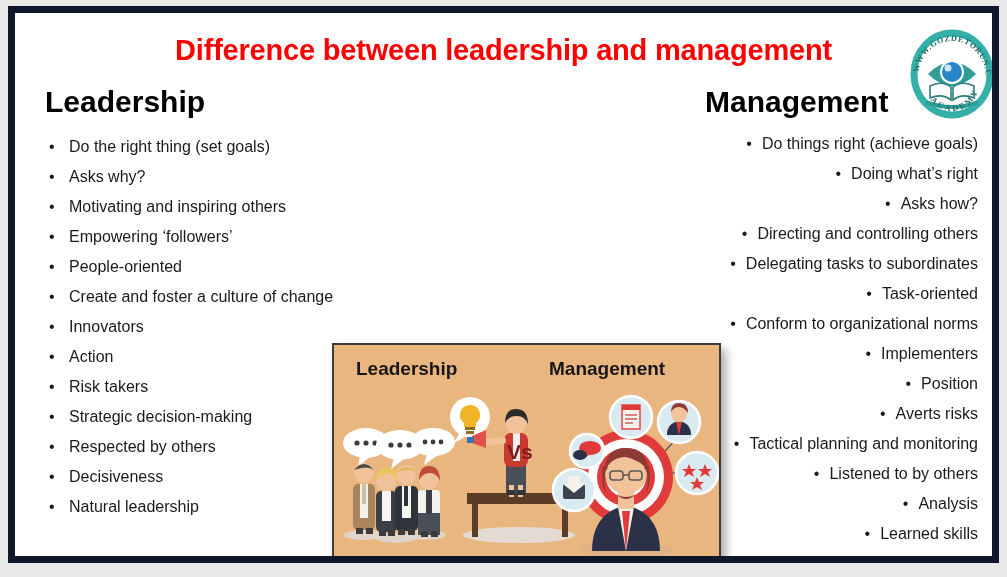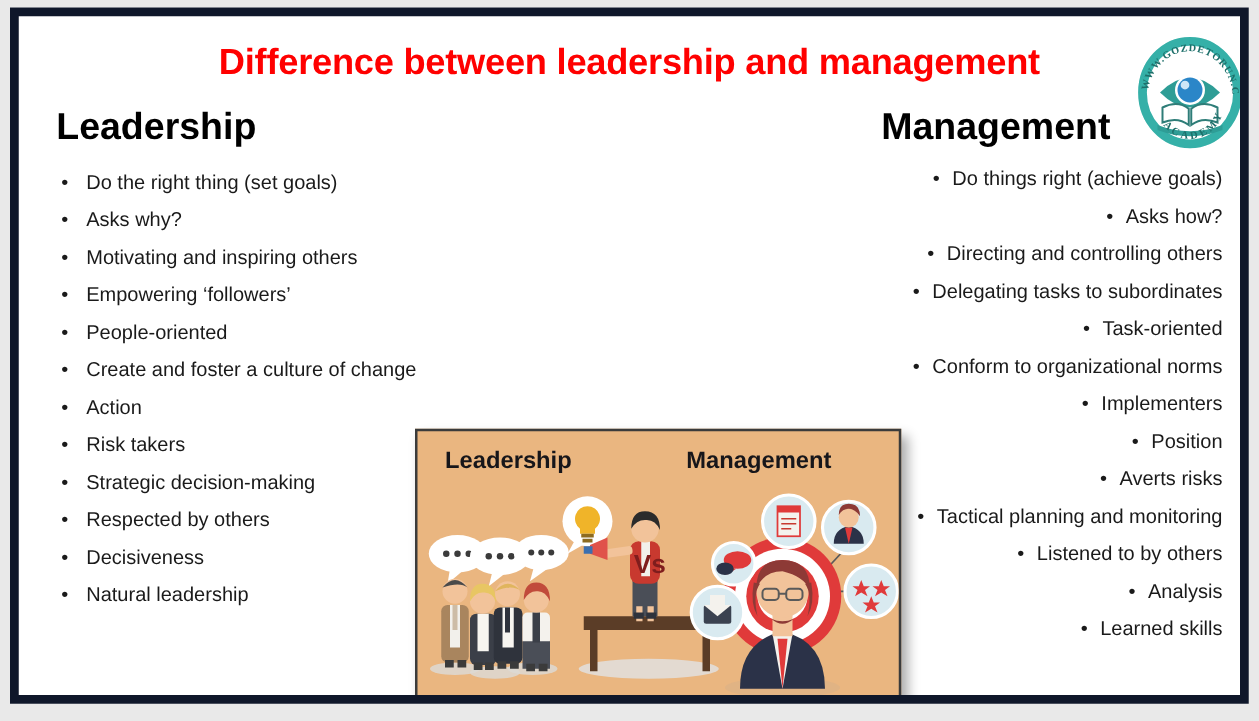--- a/index.html
+++ b/index.html
@@ -147,30 +147,32 @@
     <div id="heading-leadership" class="col-heading">Leadership</div>
     <div id="heading-management" class="col-heading">Management</div>
 
     <ul id="list-leadership" class="bullet-list">
         <li><span class="dot">•</span><span class="txt">Do the right thing (set goals)</span></li>
         <li><span class="dot">•</span><span class="txt">Asks why?</span></li>
         <li><span class="dot">•</span><span class="txt">Motivating and inspiring others</span></li>
         <li><span class="dot">•</span><span class="txt">Empowering ‘followers’</span></li>
         <li><span class="dot">•</span><span class="txt">People-oriented</span></li>
         <li><span class="dot">•</span><span class="txt">Create and foster a culture of change</span></li>
+        <li><span class="dot">•</span><span class="txt">Innovators</span></li>
         <li><span class="dot">•</span><span class="txt">Action</span></li>
         <li><span class="dot">•</span><span class="txt">Risk takers</span></li>
         <li><span class="dot">•</span><span class="txt">Strategic decision-making</span></li>
         <li><span class="dot">•</span><span class="txt">Respected by others</span></li>
         <li><span class="dot">•</span><span class="txt">Decisiveness</span></li>
         <li><span class="dot">•</span><span class="txt">Natural leadership</span></li>
       </ul>
 
     <ul id="list-management" class="bullet-list">
         <li><span class="dot">•</span><span class="txt">Do things right (achieve goals)</span></li>
+        <li><span class="dot">•</span><span class="txt">Doing what’s right</span></li>
         <li><span class="dot">•</span><span class="txt">Asks how?</span></li>
         <li><span class="dot">•</span><span class="txt">Directing and controlling others</span></li>
         <li><span class="dot">•</span><span class="txt">Delegating tasks to subordinates</span></li>
         <li><span class="dot">•</span><span class="txt">Task-oriented</span></li>
         <li><span class="dot">•</span><span class="txt">Conform to organizational norms</span></li>
         <li><span class="dot">•</span><span class="txt">Implementers</span></li>
         <li><span class="dot">•</span><span class="txt">Position</span></li>
         <li><span class="dot">•</span><span class="txt">Averts risks</span></li>
         <li><span class="dot">•</span><span class="txt">Tactical planning and monitoring</span></li>
         <li><span class="dot">•</span><span class="txt">Listened to by others</span></li>

